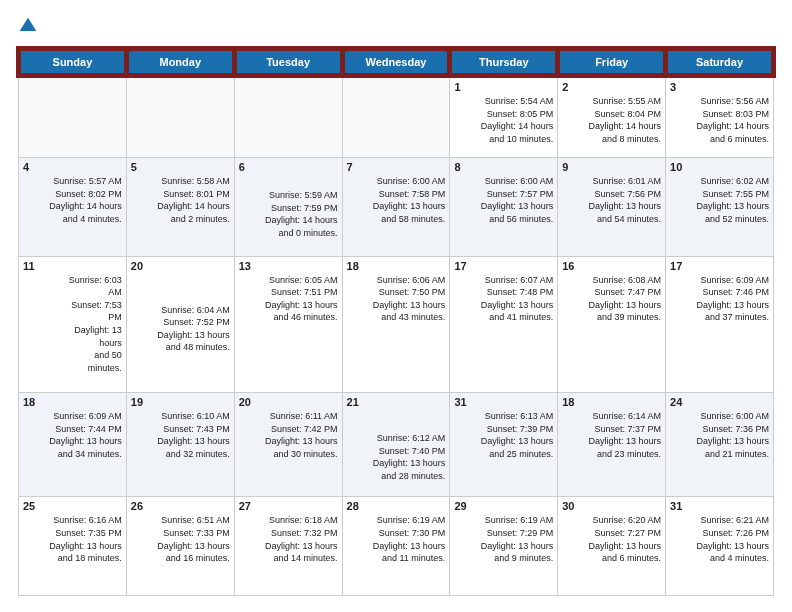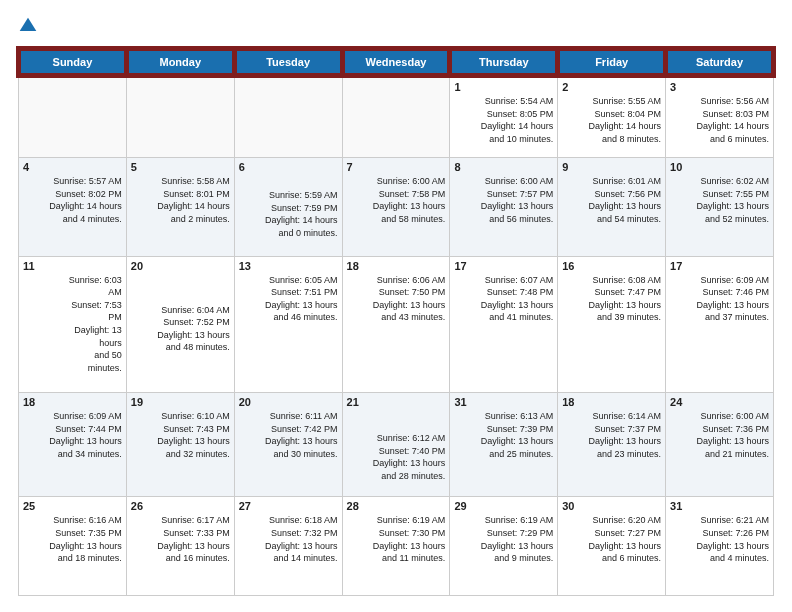--- a/index.html
+++ b/index.html
@@ -329,21 +329,21 @@
         <tr>
           <td>
             <span class="day-num">25</span>
             <div class="day-info" style="white-space: pre-line;">Sunrise: 6:16 AM
 Sunset: 7:35 PM
 Daylight: 13 hours
 and 18 minutes.</div>
           </td>
           <td>
             <span class="day-num">26</span>
-            <div class="day-info" style="white-space: pre-line;">Sunrise: 6:17 AM
+            <div class="day-info" style="white-space: pre-line;">Sunrise: 6:51 AM
 Sunset: 7:33 PM
 Daylight: 13 hours
 and 16 minutes.</div>
           </td>
           <td>
             <span class="day-num">27</span>
             <div class="day-info" style="white-space: pre-line;">Sunrise: 6:18 AM
 Sunset: 7:32 PM
 Daylight: 13 hours
 and 14 minutes.</div>

